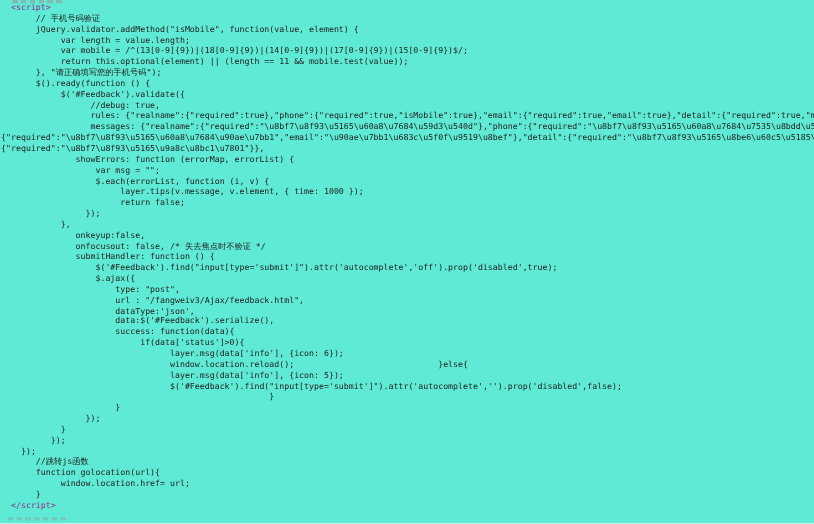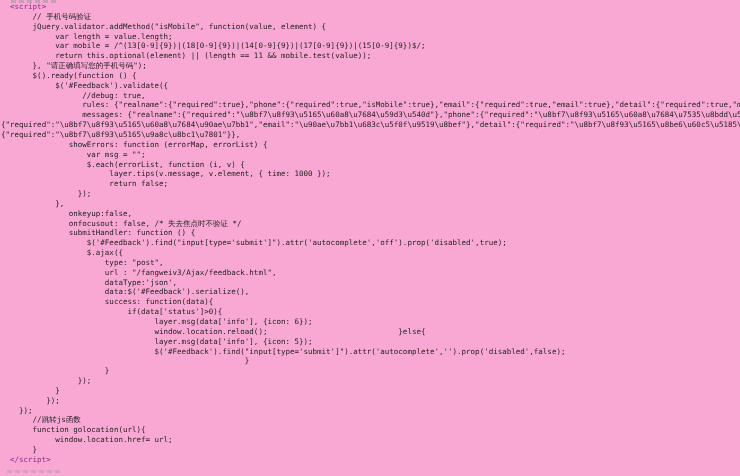--- a/index.html
+++ b/index.html
@@ -33,21 +33,21 @@
     opacity: 0.55;
     background: repeating-linear-gradient(90deg, #9a9a9a 0 5px, rgba(0,0,0,0) 5px 8px);
     filter: blur(0.6px);
   }
   .smudge-top { left: 11px; top: 0; width: 46px; }
   .smudge-bottom { left: 7px; top: 470px; width: 56px; opacity: 0.4; }
 </style>
 </head>
 <body>
 
-<div class="screen" style="background: #f9a8d4;">
+<div class="screen" style="background: #5eead4;">
   <div class="smudge smudge-top"></div>
   <div class="code-listing">
       <div class="line tag">  &lt;script&gt;</div>
       <div class="line">       // 手机号码验证</div>
       <div class="line">       jQuery.validator.addMethod("isMobile", function(value, element) {</div>
       <div class="line">            var length = value.length;</div>
       <div class="line">            var mobile = /^(13[0-9]{9})|(18[0-9]{9})|(14[0-9]{9})|(17[0-9]{9})|(15[0-9]{9})$/;</div>
       <div class="line">            return this.optional(element) || (length == 11 &amp;&amp; mobile.test(value));</div>
       <div class="line">       }, "请正确填写您的手机号码");</div>
       <div class="line">       $().ready(function () {</div>

